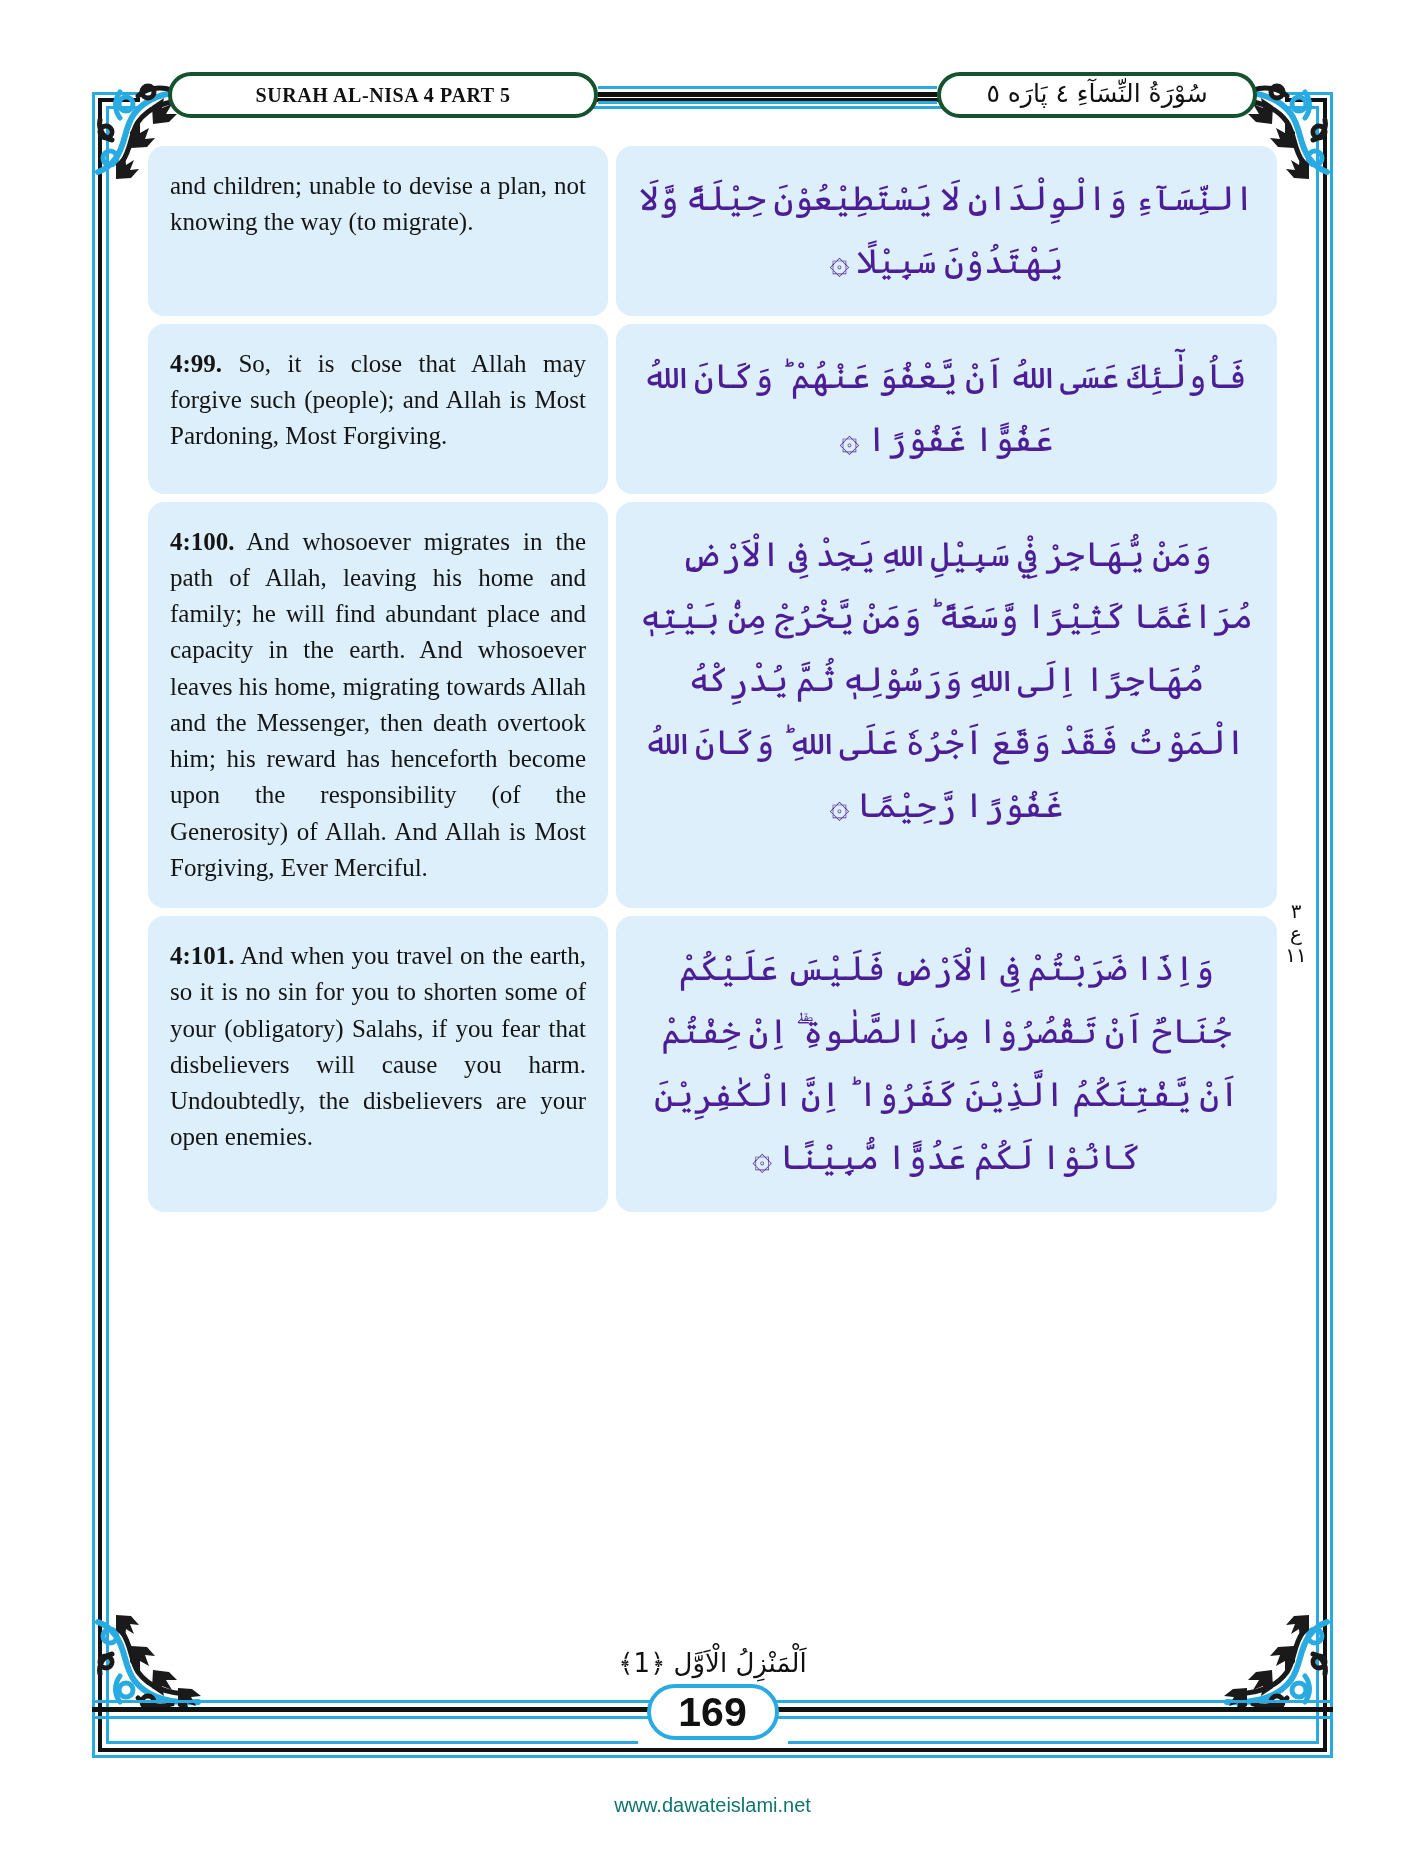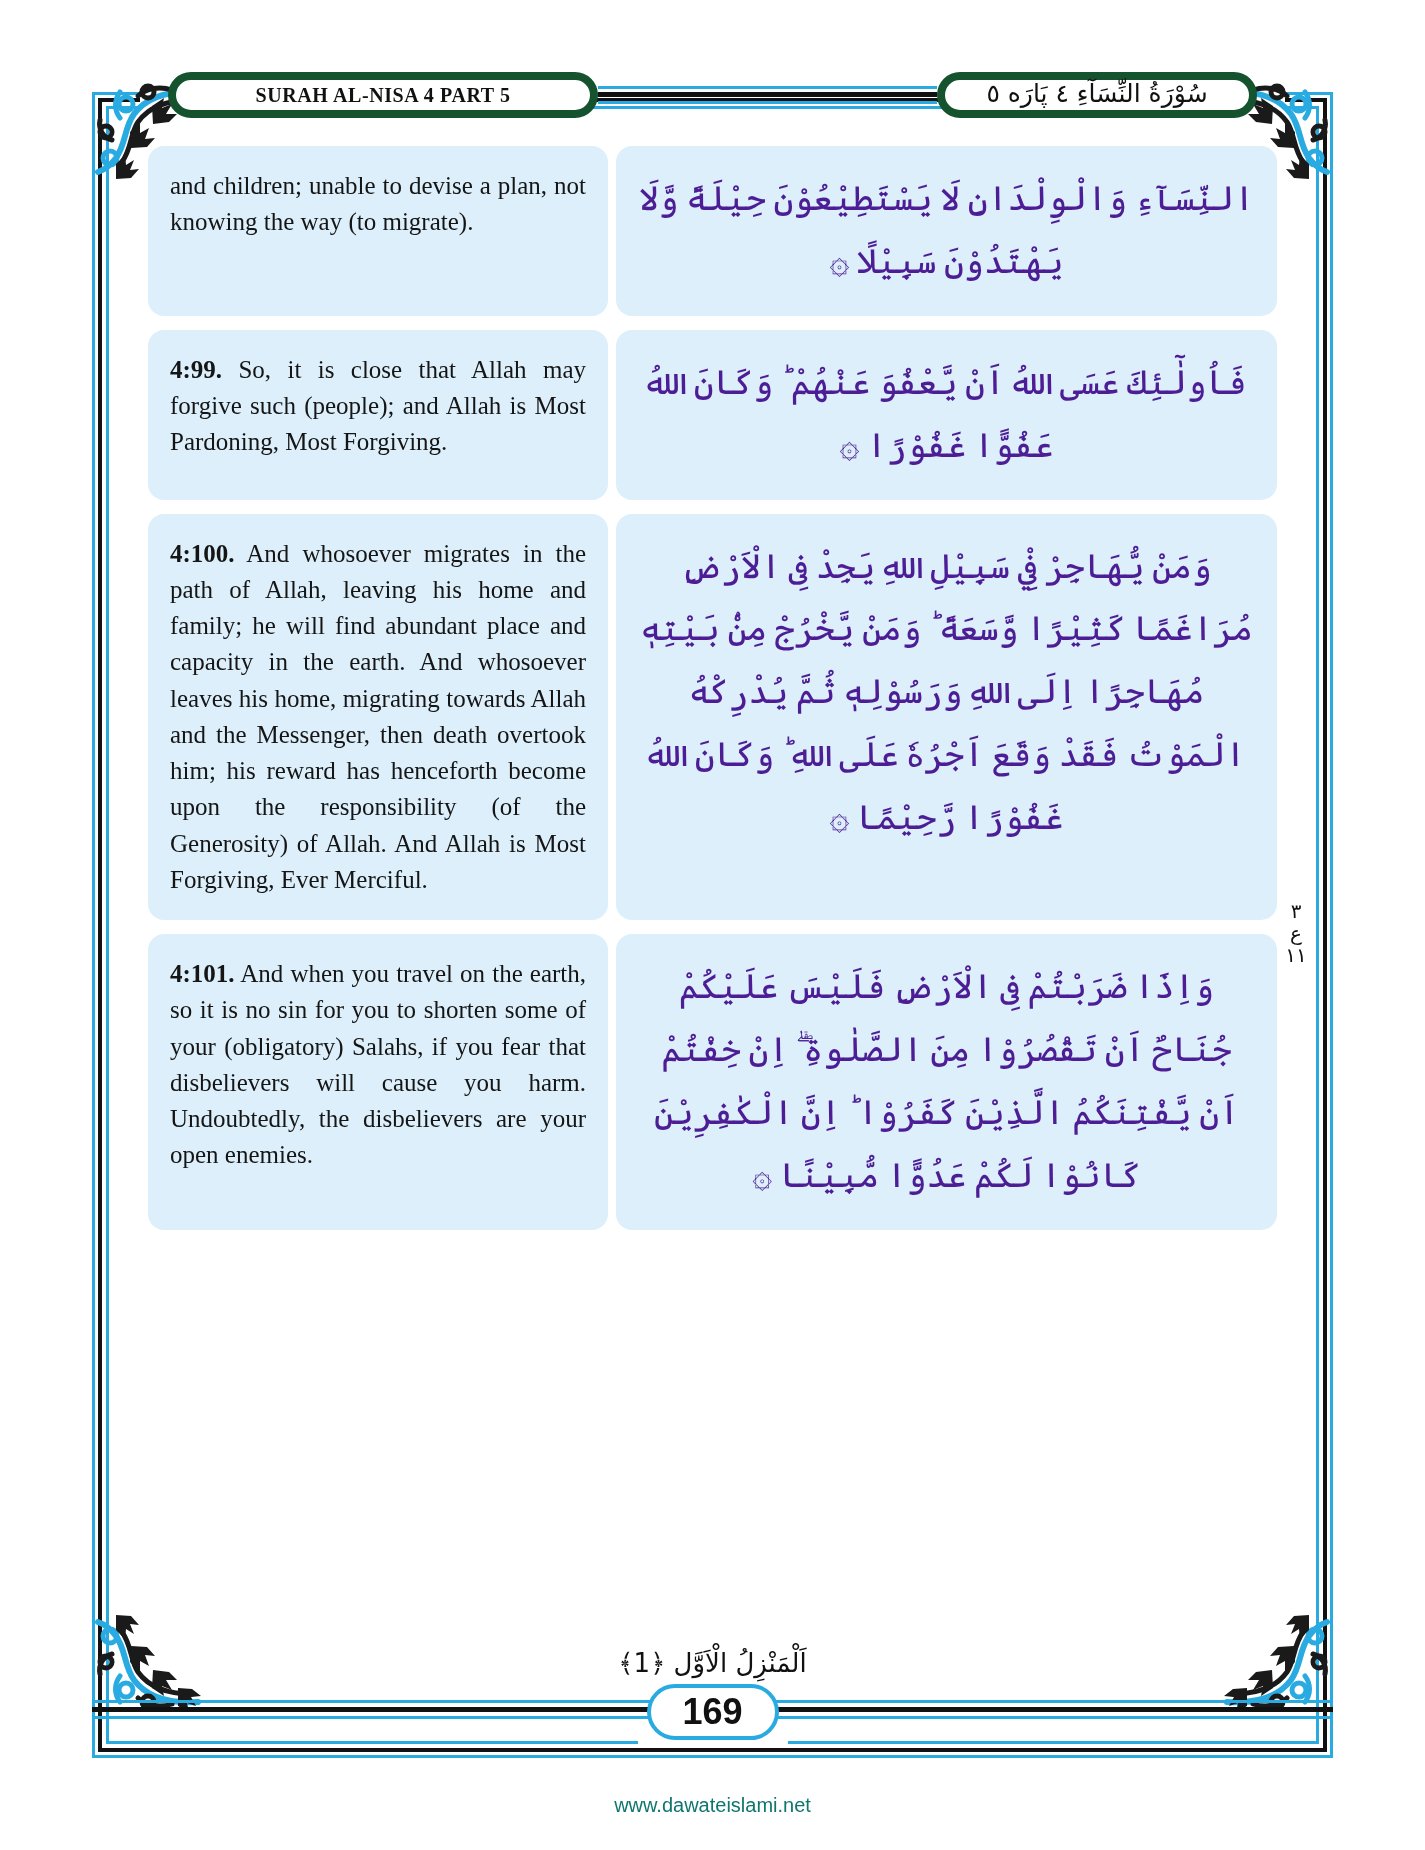--- a/index.html
+++ b/index.html
@@ -27,21 +27,21 @@
   .frame-gap{
     position:absolute;background:#ffffff;
   }
 
   
   .header-band{
     position:absolute;left:120px;top:72px;right:120px;height:54px;
   }
   .ribbon{
     position:absolute;top:0;height:46px;
-    border:8px solid #14532d;border-radius:26px;background:#ffffff;
+    border:4px solid #14532d;border-radius:26px;background:#ffffff;
     display:flex;align-items:center;justify-content:center;
     box-sizing:border-box;
   }
   .ribbon-left{left:48px;width:430px;}
   .ribbon-right{right:48px;width:320px;}
   .ribbon-left .txt{
     font-family:"Liberation Serif", serif;
     font-weight:bold;font-size:20px;letter-spacing:.6px;color:#111;
     white-space:nowrap;
   }
@@ -65,37 +65,37 @@
   .fr2{top:21px;height:5px;background:#111;}
   .fr3{top:30px;height:3px;background:#29ABE2;}
   .pagenum{
     position:absolute;left:50%;transform:translateX(-50%);top:-2px;
     width:132px;height:56px;border:4px solid #29ABE2;border-radius:30px;
     background:#fff;display:flex;align-items:center;justify-content:center;
     box-sizing:border-box;
   }
   .pagenum span{
     font-family:"Liberation Sans", sans-serif;font-weight:bold;
-    font-size:36px;color:#111;
+    font-size:41px;color:#111;
   }
   .footer-arabic{
     position:absolute;left:0;right:0;top:1648px;text-align:center;
     font-family:"DejaVu Sans", sans-serif;font-size:26px;color:#111;
     direction:rtl;
   }
   .footer-url{
     position:absolute;left:0;right:0;top:1794px;text-align:center;
     font-family:"Liberation Sans", sans-serif;font-size:20px;color:#0f766e;
   }
 
   
   .content{
     position:absolute;left:148px;top:146px;right:148px;bottom:160px;
   }
-  .verse-row{display:flex;gap:8px;margin-bottom:14px;}
+  .verse-row{display:flex;gap:8px;margin-bottom:8px;}
   .cell{
     background:#dceffa;border-radius:16px;
     padding:22px 22px 22px 22px;box-sizing:border-box;
   }
   .cell-en{
     width:460px;flex:0 0 460px;
     text-align:justify;
     font-family:"Liberation Serif", serif;
     font-size:25px;line-height:1.45;color:#151515;
   }

